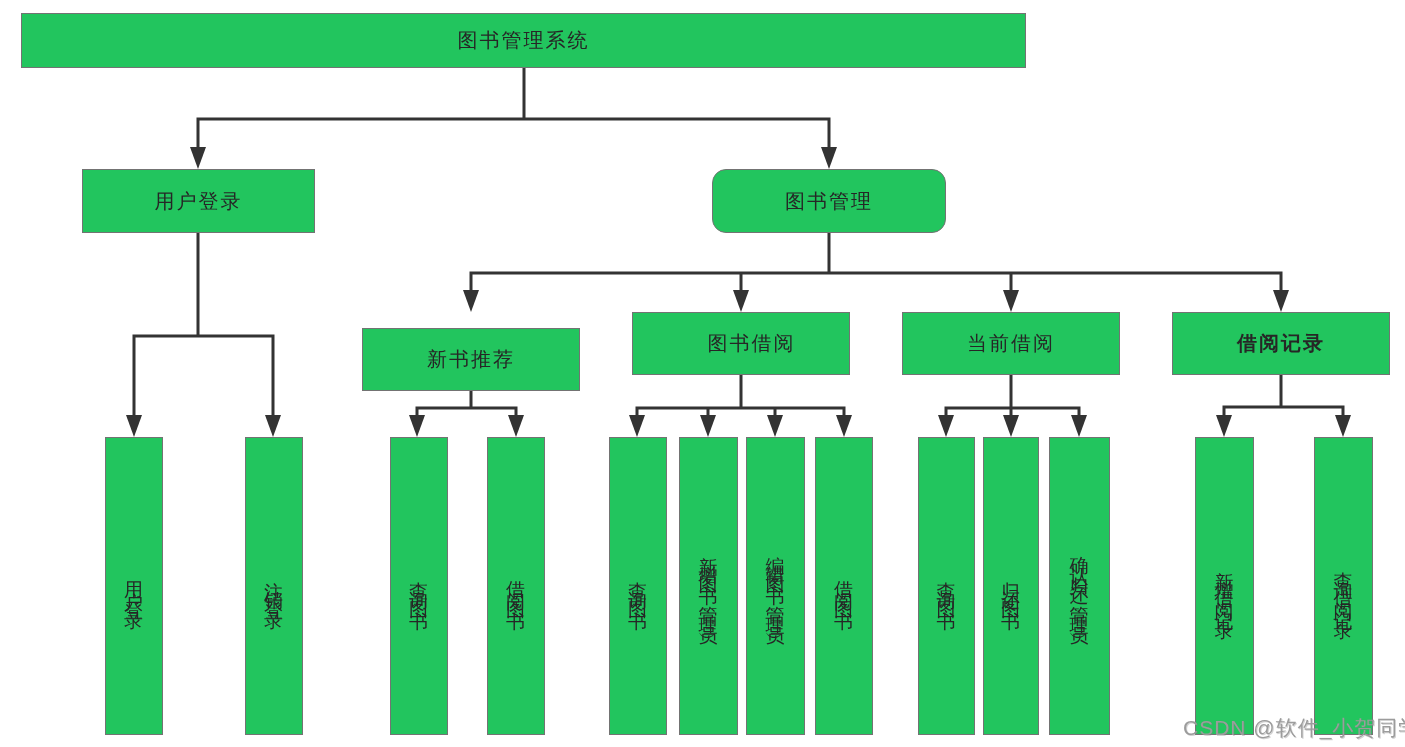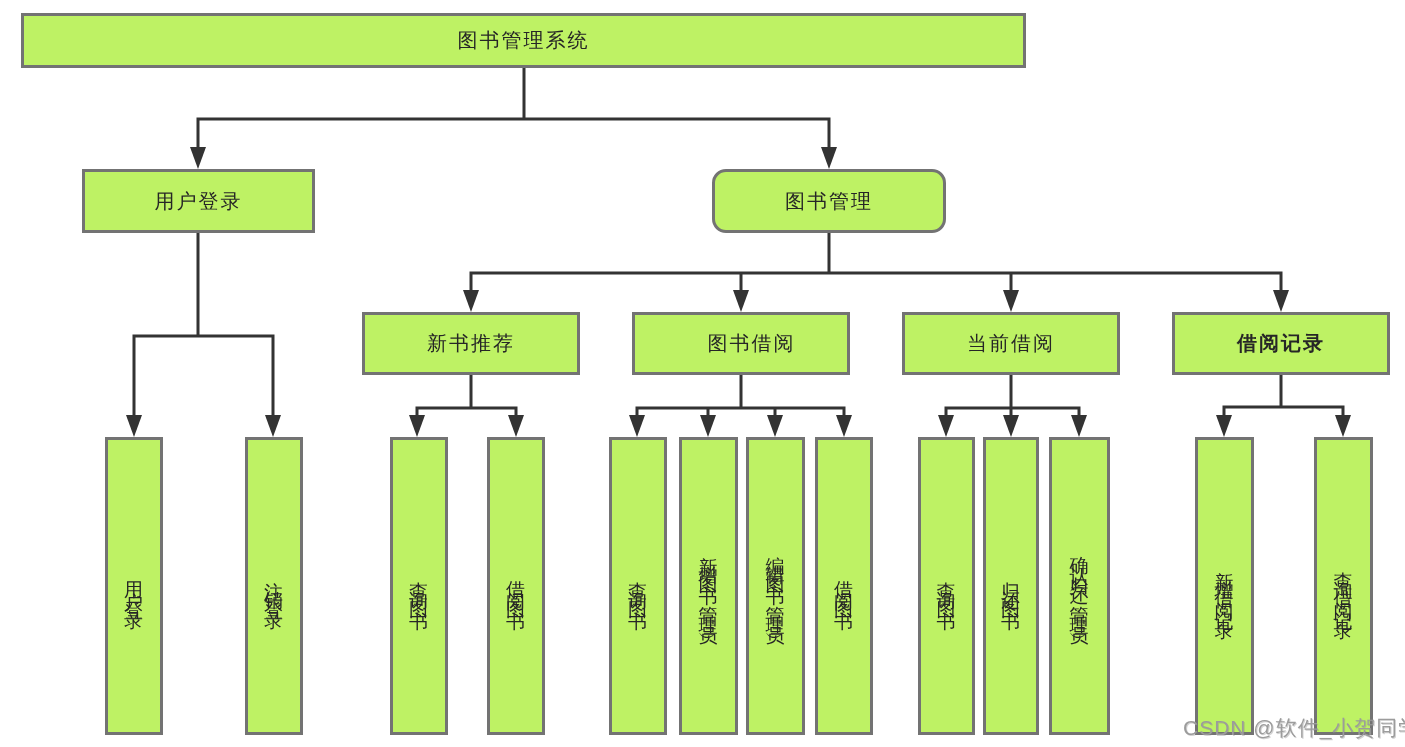--- a/index.html
+++ b/index.html
@@ -2,37 +2,37 @@
 <html><head>
 <meta charset="utf-8">
 <style>
   html,body{margin:0;padding:0;background:#ffffff;}
   #stage{
     position:relative;width:1405px;height:747px;background:#ffffff;overflow:hidden;
     font-family:"Liberation Sans","DejaVu Sans",sans-serif;
   }
   #wires{position:absolute;left:0;top:0;width:1405px;height:747px;}
   .box{
-    position:absolute;box-sizing:border-box;border:3px solid #737373;background:#bef264;
+    position:absolute;box-sizing:border-box;border:1px solid #737373;background:#22c55e;
     display:flex;align-items:center;justify-content:center;
     color:#262626;z-index:2;
   }
   .h-box{font-size:20px;letter-spacing:2px;}
   .v-box span{
     writing-mode:vertical-rl;text-orientation:mixed;
     font-size:19px;line-height:1;letter-spacing:10px;
   }
   
   .n-root{left:21px;top:13px;width:1005px;height:55px;}
   
   .n-userlogin{left:82px;top:169px;width:233px;height:64px;}
   .n-bookmgmt{left:712px;top:169px;width:234px;height:64px;border-radius:14px;}
   
   .n-l3{top:312px;width:218px;height:63px;}
-  .n-newbook{left:362px;}
+  .n-newbook{left:362px;margin-top:16px;}
   .n-borrowing{left:632px;padding-left:21px;}
   .n-current{left:902px;}
   .n-records{left:1172px;font-weight:bold;}
   
   .leaf{top:437px;height:298px;width:58px;}
   .lf1{left:105px;}  .lf2{left:245px;}
   .lf3{left:390px;}  .lf4{left:487px;}
   .lf5{left:609px;}  .lf6{left:679px;width:59px;}
   .lf7{left:746px;width:59px;} .lf8{left:815px;}
   .lf9{left:918px;width:57px;} .lf10{left:983px;width:56px;}

